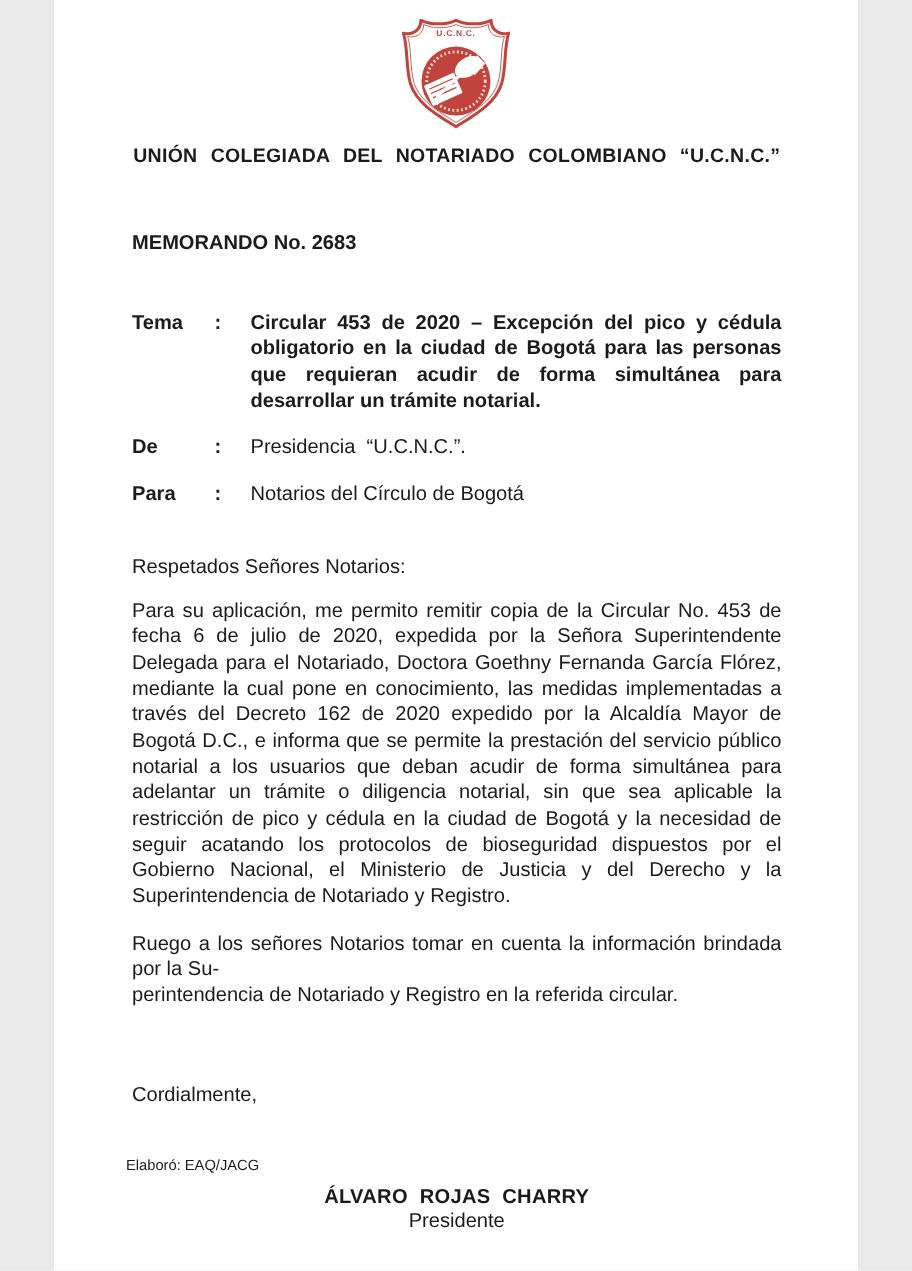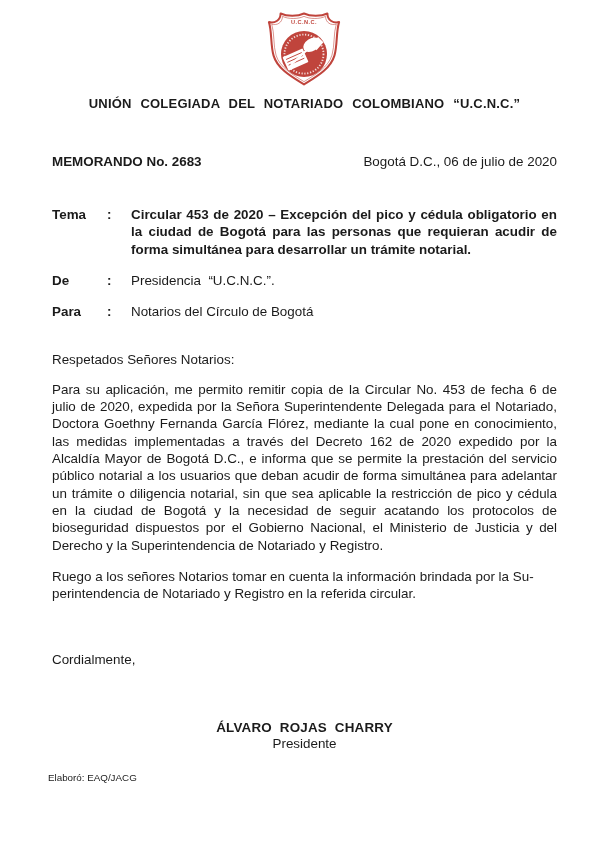--- a/index.html
+++ b/index.html
@@ -1,17 +1,17 @@
 <!DOCTYPE html>
 <html><head>
 <meta charset="utf-8">
 <style>
   html,body{margin:0;padding:0;background:#e9e9e9;}
   .page{
-    width:608px;height:847px;background:#ffffff;margin:0 auto;
+    width:536px;height:847px;background:#ffffff;margin:0 auto;
     font-family:"Liberation Sans","DejaVu Sans",sans-serif;
     color:#1b1b1b;position:relative;overflow:hidden;box-sizing:border-box;
   }
   .content{padding:0 51px 0 52px;}
   .logo-wrap{text-align:center;padding-top:11px;height:76px;}
   .logo-wrap svg{display:inline-block;}
   .org-title{
     margin:9px 0 0 0;font-size:13px;font-weight:bold;text-align:center;
     word-spacing:5px;letter-spacing:.2px;
   }
@@ -63,21 +63,20 @@
         <path d="M68 33 L 75 40 L 66 50 L 60 42 Z" fill="#ffffff"></path>
       </g>
     </svg>
   </div>
 
   <div class="content">
     <h1 class="org-title">UNIÓN COLEGIADA DEL NOTARIADO COLOMBIANO “U.C.N.C.”</h1>
 
     <div class="memo-row">
       <span class="memo-no">MEMORANDO No. 2683</span>
-      <span class="memo-date">Bogotá D.C., 06 de julio de 2020</span>
     </div>
 
     <div class="meta">
       <div class="meta-row tema">
         <span class="lbl">Tema</span>
         <span class="colon">:</span>
         <span class="val">Circular 453 de 2020 – Excepción del pico y cédula obligatorio en la ciudad de Bogotá para las personas que requieran acudir de forma simultánea para desarrollar un trámite notarial.</span>
       </div>
       <div class="meta-row">
         <span class="lbl">De</span>

